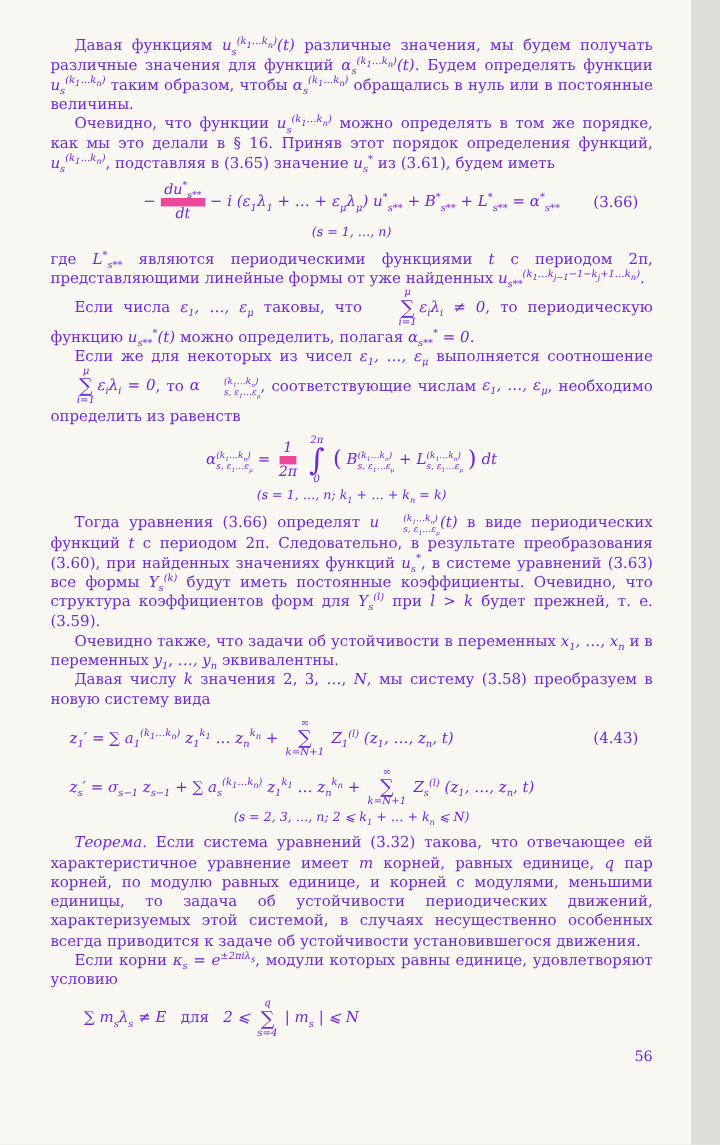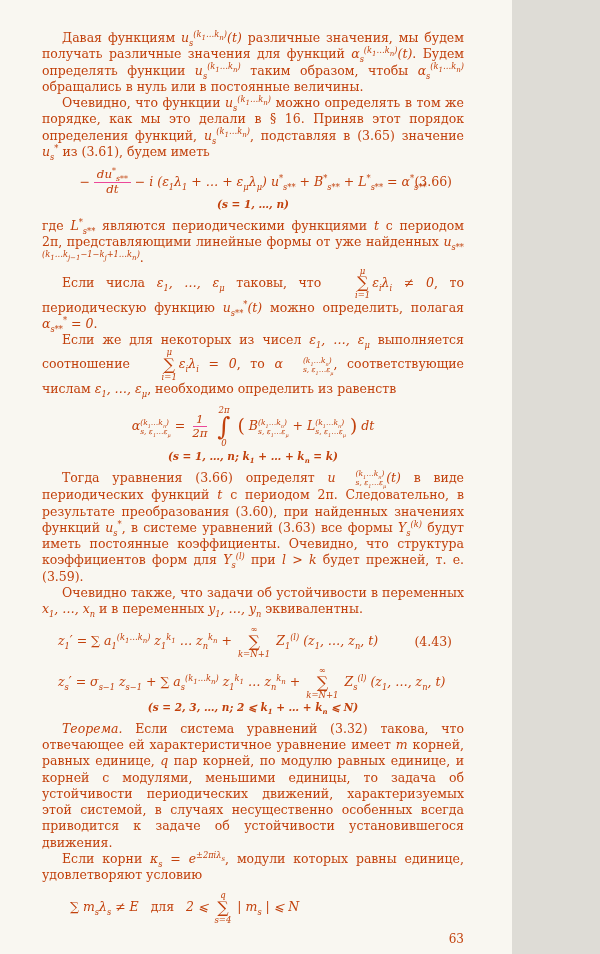--- a/index.html
+++ b/index.html
@@ -1,37 +1,37 @@
 <!DOCTYPE html>
 <html><head>
 <meta charset="utf-8">
 <style>
   html,body{margin:0;padding:0;}
   body{width:600px;height:954px;background:#dedcd6;font-family:"DejaVu Serif",serif;}
-  .page{width:512px;height:954px;box-sizing:border-box;background:#f9f7f1;color:#c2410c;
-        padding:30px 48px 12px 42px;overflow:hidden;font-size:12.5px;line-height:1.3;}
+  .page{width:576px;height:954px;box-sizing:border-box;background:#f9f7f1;color:#6d28d9;
+        padding:30px 32px 12px 42px;overflow:hidden;font-size:12.5px;line-height:1.3;}
   .para{margin:0;text-align:justify;text-indent:1.6em;}
   .m{font-style:italic;}
   sub,sup{font-size:.66em;line-height:0;}
   sup sub,sub sub,sup sup{font-size:.85em;}
   .frac{display:inline-flex;flex-direction:column;align-items:center;vertical-align:middle;line-height:1.15;font-size:.95em;}
-  .fn{display:block;border-bottom:1px solid #ec4899;padding:0 3px;}
+  .fn{display:block;border-bottom:7px solid #ec4899;padding:0 3px;}
   .fd{display:block;padding:0 3px;}
   .bigop{display:inline-flex;flex-direction:column;align-items:center;vertical-align:middle;line-height:1;margin:0 2px;font-style:normal;}
   .bigop .t,.bigop .b{font-size:8.5px;font-style:italic;}
   .bigop .o{font-size:16px;}
   .st{display:inline-flex;flex-direction:column;align-items:flex-start;vertical-align:middle;font-size:.6em;line-height:1.2;font-style:italic;}
   .intg{display:inline-flex;flex-direction:column;align-items:center;vertical-align:middle;line-height:1;margin:0 3px;}
   .intg .lim{font-size:8.5px;font-style:italic;}
   .intg .sign{font-size:25px;font-style:normal;}
   .bigp{font-size:1.5em;font-style:normal;vertical-align:middle;}
   .eq{position:relative;margin:8px 0 2px;text-align:center;font-style:italic;}
   .eq .eq-num{position:absolute;right:12px;top:50%;transform:translateY(-50%);font-style:normal;margin-left:29px;}
   .eq-left{text-align:left;padding-left:16px;}
-  .eq-cond{text-align:center;font-size:10.5px;font-style:italic;margin:2px 0 6px;font-weight:bold;}
+  .eq-cond{text-align:center;font-size:10.5px;font-style:italic;margin:2px 0 6px;}
   .rm{font-style:normal;}
   .pagenum{text-align:right;font-size:12px;margin-top:8px;}
 </style>
 </head>
 <body>
 
 <div class="page">
 
   <p class="para">Давая функциям <span class="m">u<sub>s</sub><sup>(k<sub>1</sub>…k<sub>n</sub>)</sup>(t)</span> различные значения, мы будем получать различные значения для функций <span class="m">α<sub>s</sub><sup>(k<sub>1</sub>…k<sub>n</sub>)</sup>(t)</span>. Будем определять функции <span class="m">u<sub>s</sub><sup>(k<sub>1</sub>…k<sub>n</sub>)</sup></span> таким образом, чтобы <span class="m">α<sub>s</sub><sup>(k<sub>1</sub>…k<sub>n</sub>)</sup></span> обращались в нуль или в постоянные величины.</p>
   <p class="para">Очевидно, что функции <span class="m">u<sub>s</sub><sup>(k<sub>1</sub>…k<sub>n</sub>)</sup></span> можно определять в том же порядке, как мы это делали в § 16. Приняв этот порядок определения функций, <span class="m">u<sub>s</sub><sup>(k<sub>1</sub>…k<sub>n</sub>)</sup></span>, подставляя в (3.65) значение <span class="m">u<sub>s</sub><sup>*</sup></span> из (3.61), будем иметь</p>
@@ -79,20 +79,21 @@
           <span>s, ε<sub>1</sub>…ε<sub>μ</sub></span>
         </span> <span class="bigp">)</span> dt</span>
   </div>
   <div class="eq-cond">(s = 1, …, n;  k<sub>1</sub> + … + k<sub>n</sub> = k)</div>
 
   <p class="para">Тогда уравнения (3.66) определят <span class="m">u<span class="st">
           <span>(k<sub>1</sub>…k<sub>n</sub>)</span>
           <span>s, ε<sub>1</sub>…ε<sub>μ</sub></span>
         </span>(t)</span> в виде периодических функций <span class="m">t</span> с периодом 2π. Следовательно, в результате преобразования (3.60), при найденных значениях функций <span class="m">u<sub>s</sub><sup>*</sup></span>, в системе уравнений (3.63) все формы <span class="m">Y<sub>s</sub><sup>(k)</sup></span> будут иметь постоянные коэффициенты. Очевидно, что структура коэффициентов форм для <span class="m">Y<sub>s</sub><sup>(l)</sup></span> при <span class="m">l &gt; k</span> будет прежней, т. е. (3.59).</p>
   <p class="para">Очевидно также, что задачи об устойчивости в переменных <span class="m">x<sub>1</sub>, …, x<sub>n</sub></span> и в переменных <span class="m">y<sub>1</sub>, …, y<sub>n</sub></span> эквивалентны.</p>
+  <p class="para">Давая числу <span class="m">k</span> значения 2, 3, …, <span class="m">N</span>, мы систему (3.58) преобразуем в новую систему вида</p>
 
   <div class="eq eq-left">
     <span>z<sub>1</sub>′ = ∑ a<sub>1</sub><sup>(k<sub>1</sub>…k<sub>n</sub>)</sup> z<sub>1</sub><sup>k<sub>1</sub></sup> … z<sub>n</sub><sup>k<sub>n</sub></sup> + <span class="bigop">
           <span class="t">∞</span>
           <span class="o">∑</span>
           <span class="b">k=N+1</span>
         </span> Z<sub>1</sub><sup>(l)</sup> (z<sub>1</sub>, …, z<sub>n</sub>, t)</span>
     <span class="eq-num">(4.43)</span>
   </div>
   <div class="eq eq-left">
@@ -108,15 +109,15 @@
   <p class="para">Если корни <span class="m">κ<sub>s</sub> = e<sup>±2πiλ<sub>s</sub></sup></span>, модули которых равны единице, удовлетворяют условию</p>
 
   <div class="eq eq-left" style="padding-left:28px;">
     <span>∑ m<sub>s</sub>λ<sub>s</sub> ≠ E &nbsp;&nbsp;<span class="rm">для</span>&nbsp;&nbsp; 2 ⩽ <span class="bigop">
           <span class="t">q</span>
           <span class="o">∑</span>
           <span class="b">s=4</span>
         </span> | m<sub>s</sub> | ⩽ N</span>
   </div>
 
-  <div class="pagenum">63</div>
+  <div class="pagenum">56</div>
 
 </div>
 
 </body></html>

